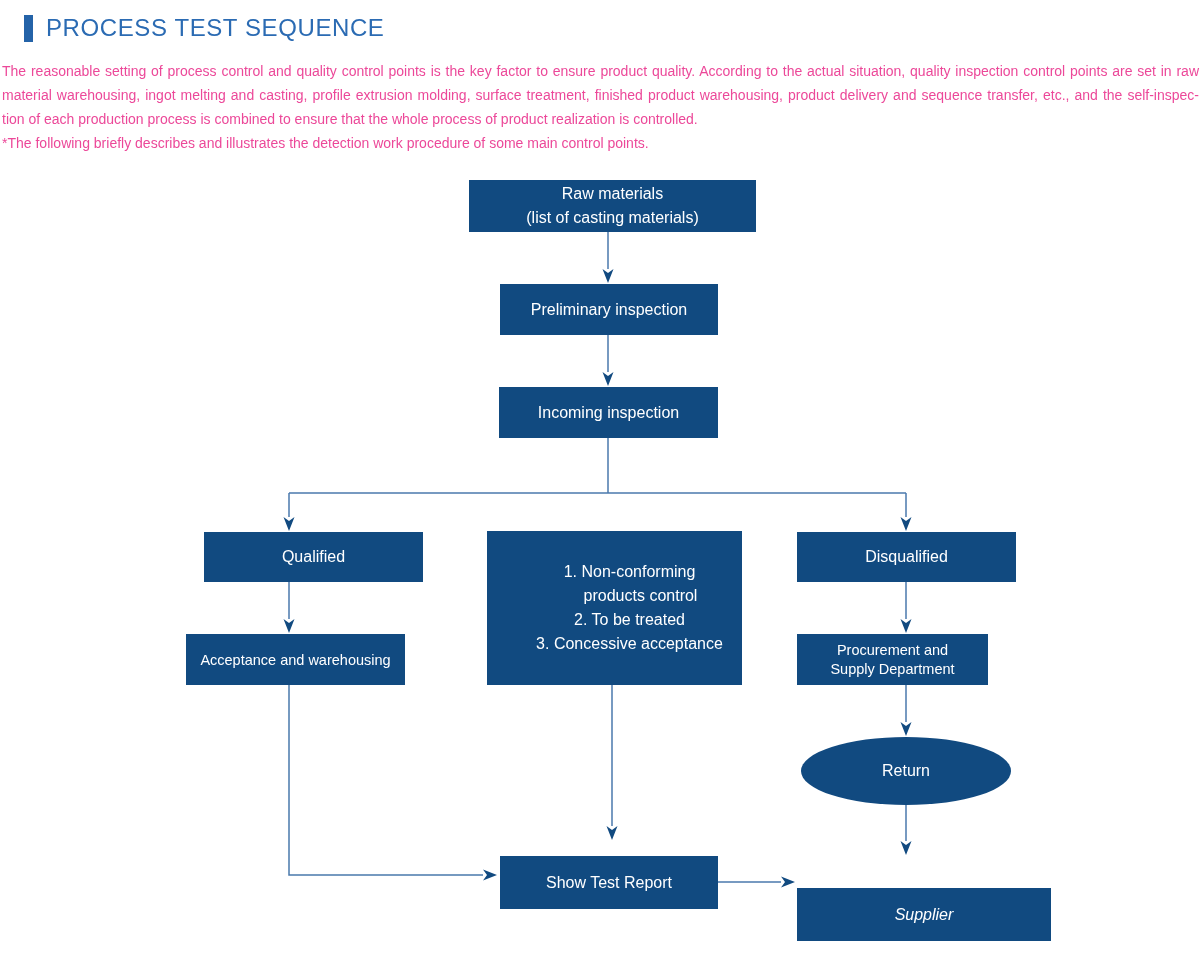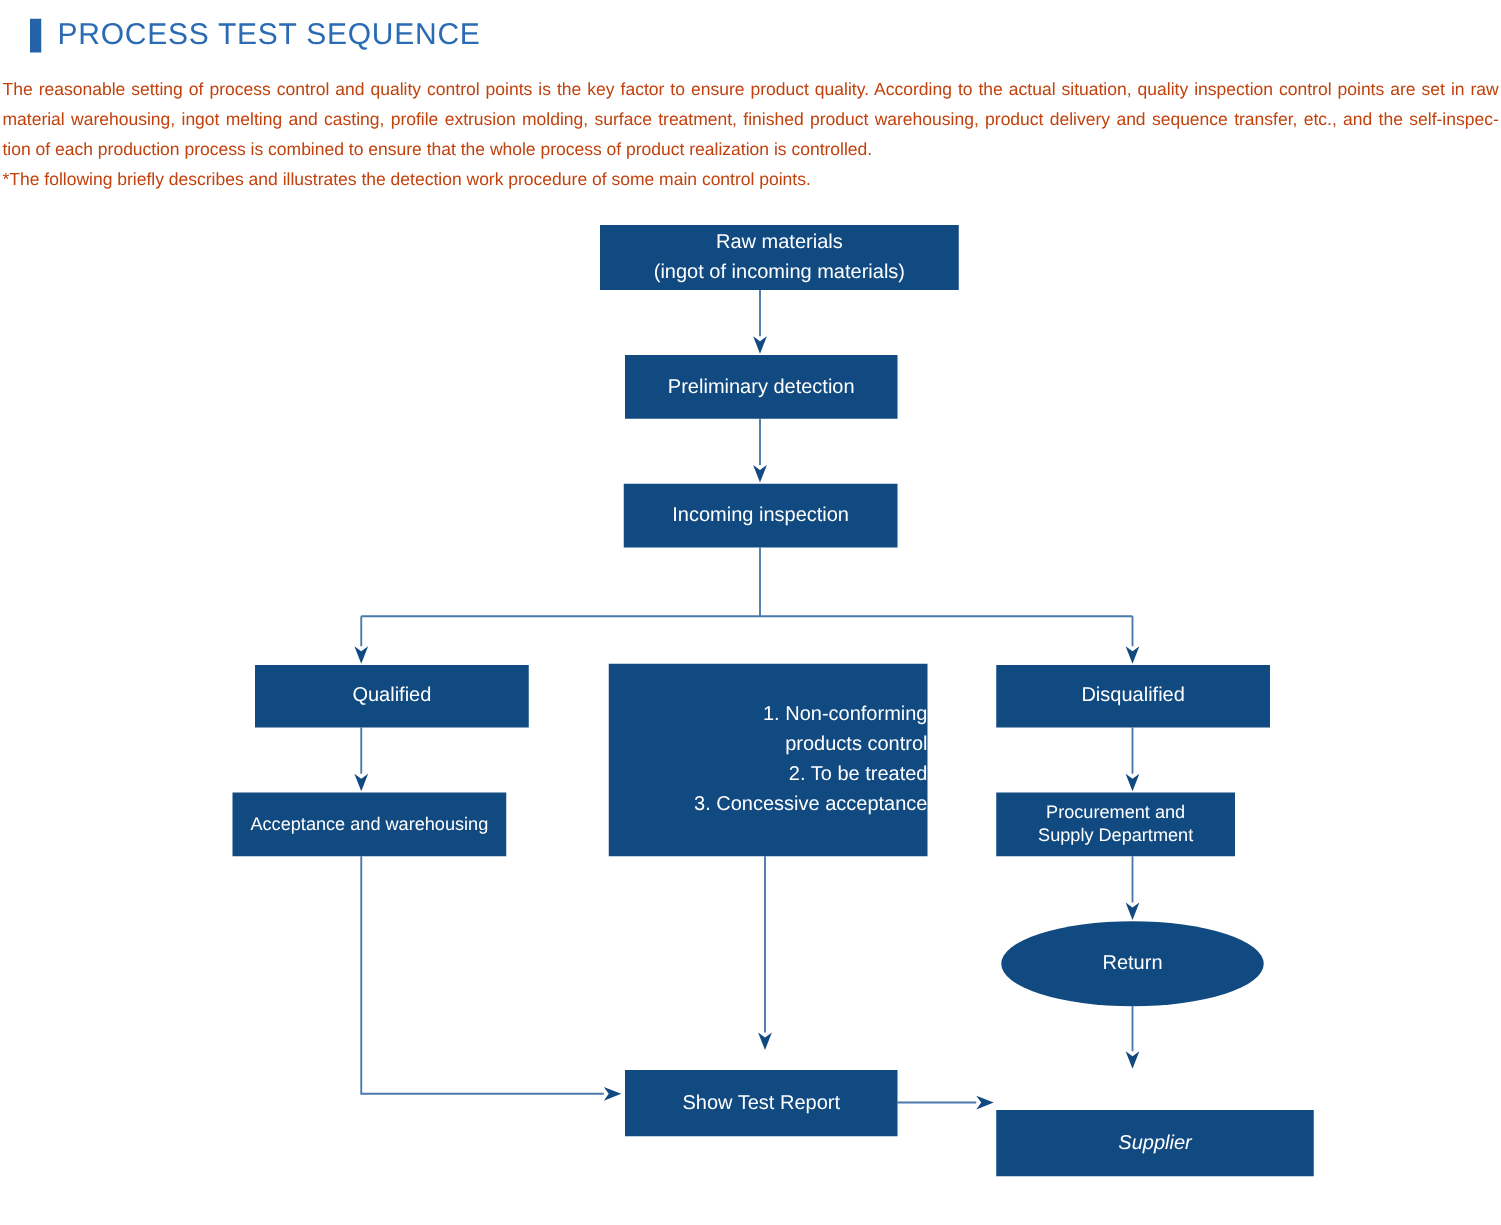--- a/index.html
+++ b/index.html
@@ -26,21 +26,21 @@
   }
   .page-title {
     font-size: 24px;
     color: #2B6BB3;
     letter-spacing: 0.6px;
   }
 
   
   .intro {
     margin: 17px 2px 16px 2px;
-    color: #c2410c;
+    color: #ec4899;
     font-size: 14px;
     line-height: 24px;
   }
   .intro .jline {
     text-align: justify;
     text-align-last: justify;
   }
   .intro .note {
     margin-top: 0;
   }
@@ -75,26 +75,26 @@
     color: #ffffff;
     display: flex;
     flex-direction: column;
     align-items: center;
     justify-content: center;
     text-align: center;
     font-size: 16px;
     line-height: 24px;
   }
 
-  .node-raw          { left: 480px; top: 10px;  width: 287px; height: 52px; }
+  .node-raw          { left: 469px; top: 10px;  width: 287px; height: 52px; }
   .node-preliminary  { left: 500px; top: 114px; width: 218px; height: 51px; }
   .node-incoming     { left: 499px; top: 217px; width: 219px; height: 51px; }
   .node-qualified    { left: 204px; top: 362px; width: 219px; height: 50px; }
   .node-nonconforming{ left: 487px; top: 361px; width: 255px; height: 154px;
-                       align-items: flex-end; text-align: left; padding-left: 30px; }
+                       align-items: center; text-align: left; padding-left: 30px; }
   .node-disqualified { left: 797px; top: 362px; width: 219px; height: 50px; }
   .node-acceptance   { left: 186px; top: 464px; width: 219px; height: 51px; font-size: 14.5px; }
   .node-procurement  { left: 797px; top: 464px; width: 191px; height: 51px; font-size: 14.5px; line-height: 19px; }
   .node-return       { left: 801px; top: 567px; width: 210px; height: 68px; border-radius: 50%; }
   .node-show-report  { left: 500px; top: 686px; width: 218px; height: 53px; }
   .node-supplier     { left: 797px; top: 718px; width: 254px; height: 53px; font-style: italic; }
 
   .list-line { display: block; }
   .list-line.indent { padding-left: 22px; }
 </style>
@@ -173,25 +173,25 @@
     </g>
 
     <g>
       <path class="cline" d="M718,712 H781"></path>
       <path class="chead" d="M795,712 L781,706.5 L785,712 L781,717.5 Z"></path>
     </g>
   </svg>
 
   <div class="flow-box node-raw">
     <span>Raw materials</span>
-    <span>(ingot of incoming materials)</span>
+    <span>(list of casting materials)</span>
   </div>
 
   <div class="flow-box node-preliminary">
-    <span>Preliminary detection</span>
+    <span>Preliminary inspection</span>
   </div>
 
   <div class="flow-box node-incoming">
     <span>Incoming inspection</span>
   </div>
 
   <div class="flow-box node-qualified">
     <span>Qualified</span>
   </div>
 

